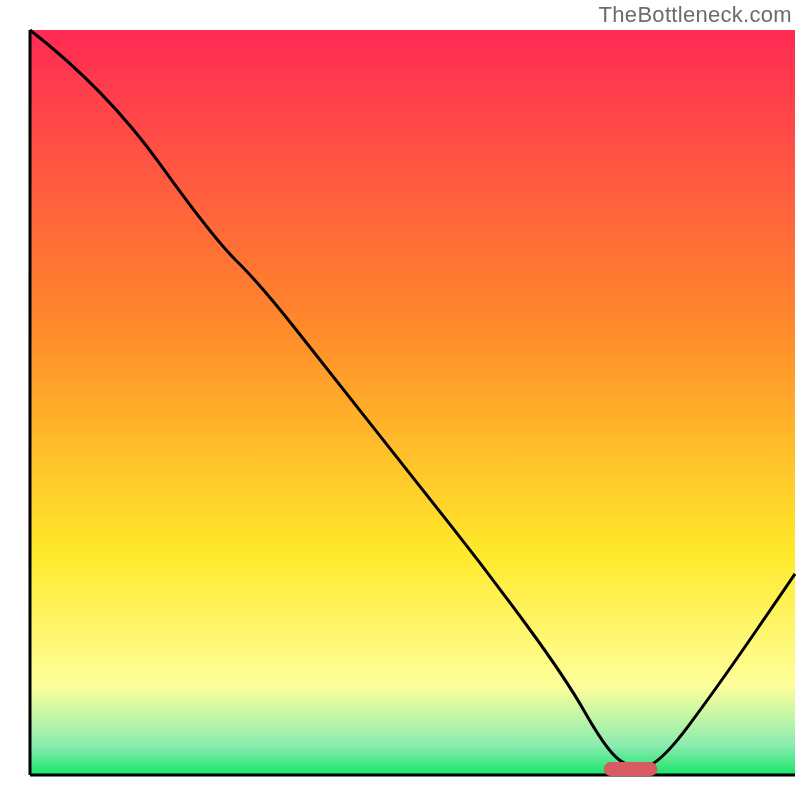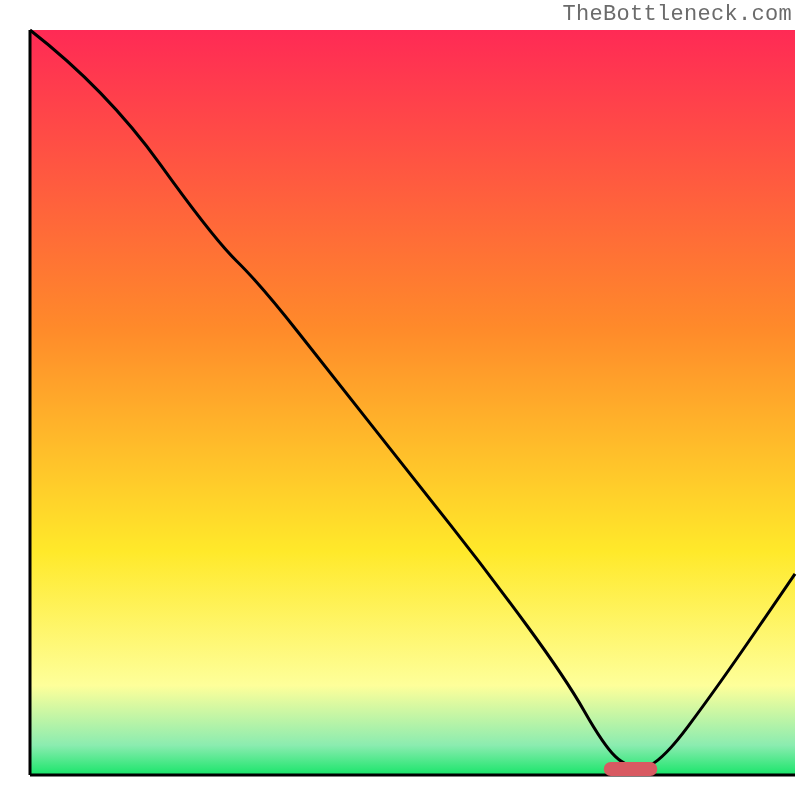--- a/index.html
+++ b/index.html
@@ -17,21 +17,20 @@
     height: 800px;
   }
   .watermark {
     position: absolute;
     top: 2px;
     right: 8px;
     color: #6b6b6b;
     font-size: 22px;
     font-weight: 500;
     letter-spacing: 0.3px;
-    font-family: Liberation Mono, monospace;
   }
   svg.chart {
     position: absolute;
     left: 0;
     top: 0;
     width: 800px;
     height: 800px;
   }
 </style>
 </head>

